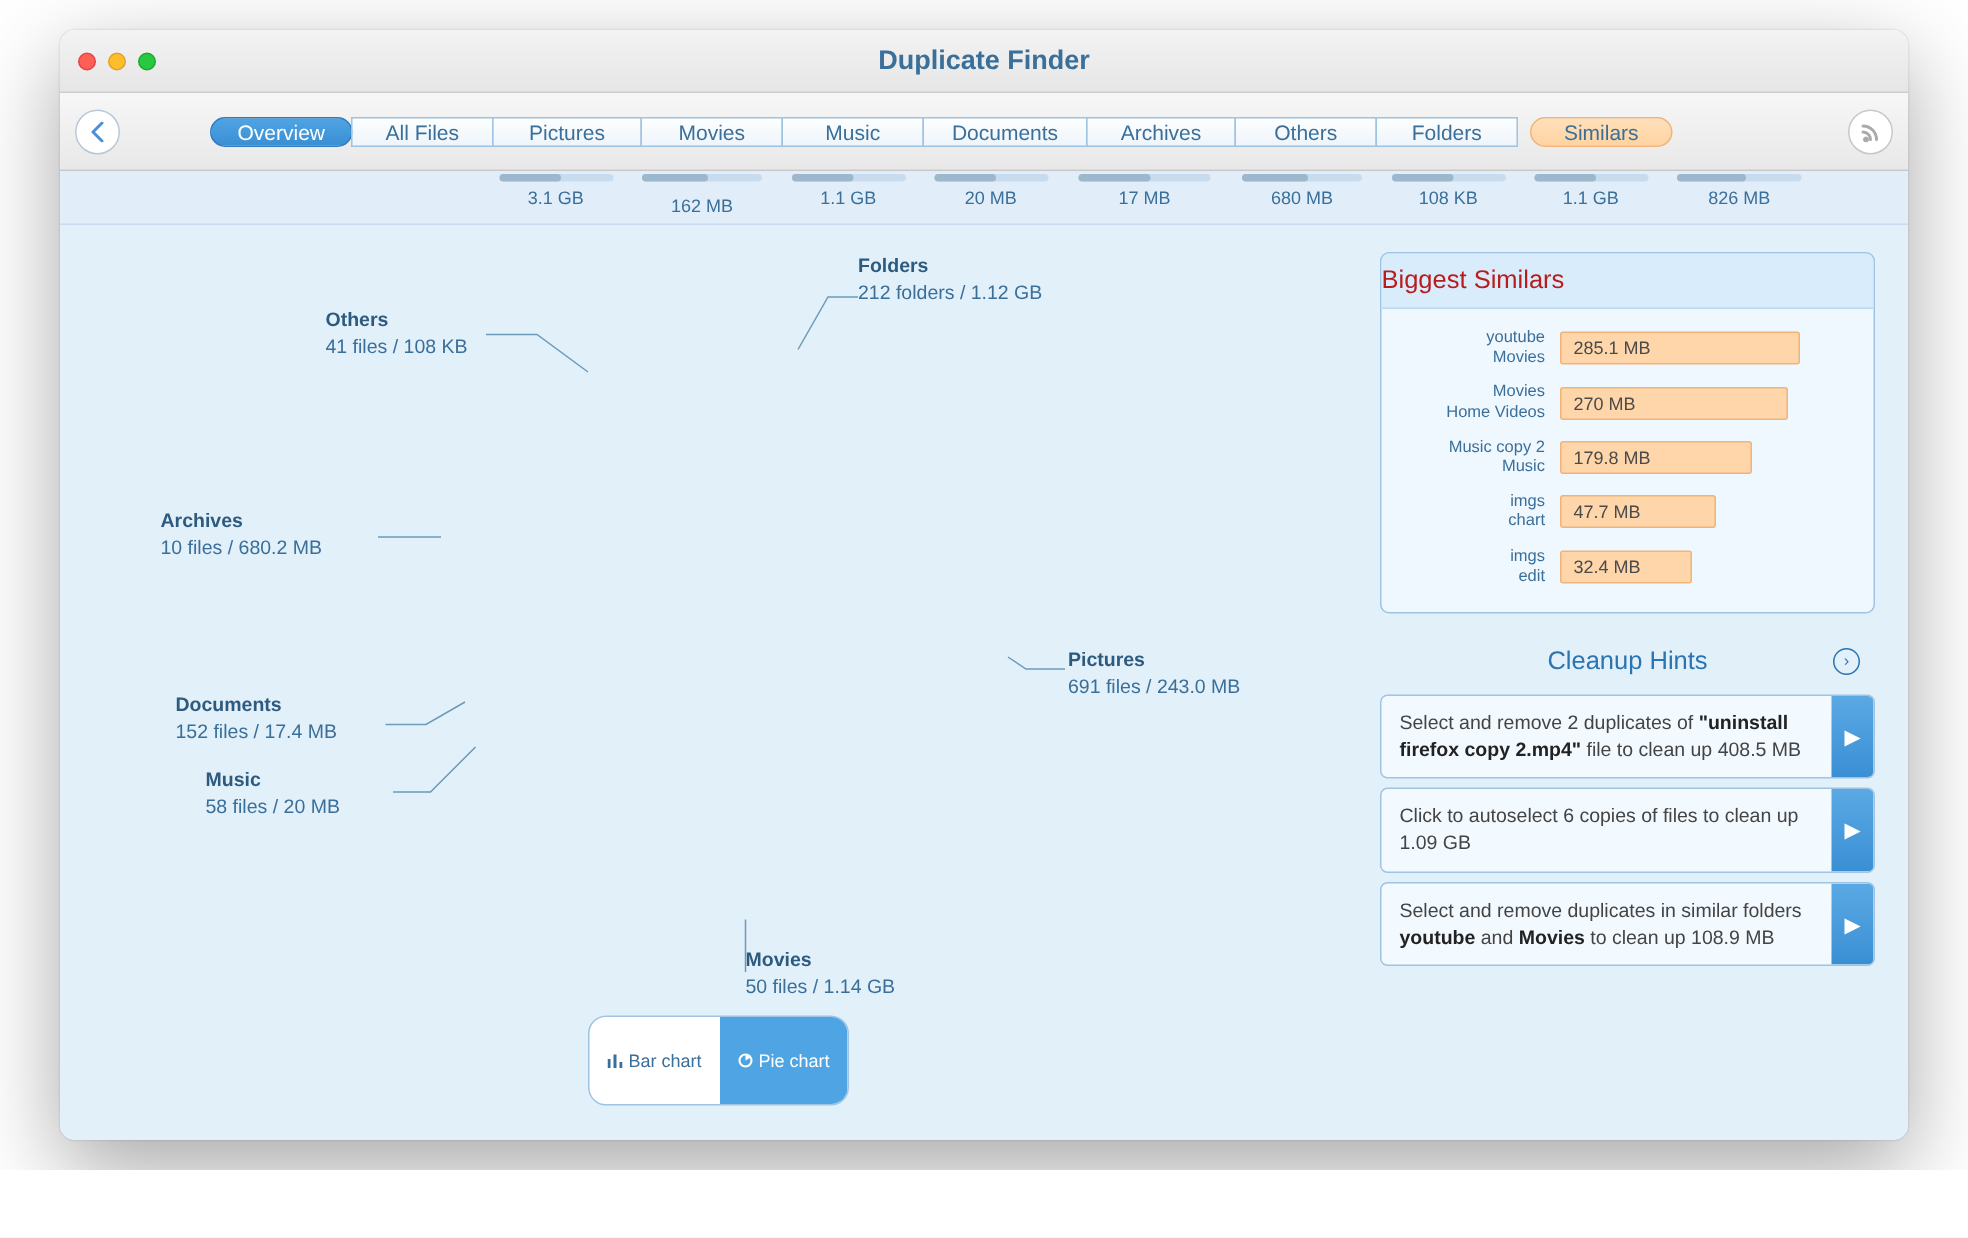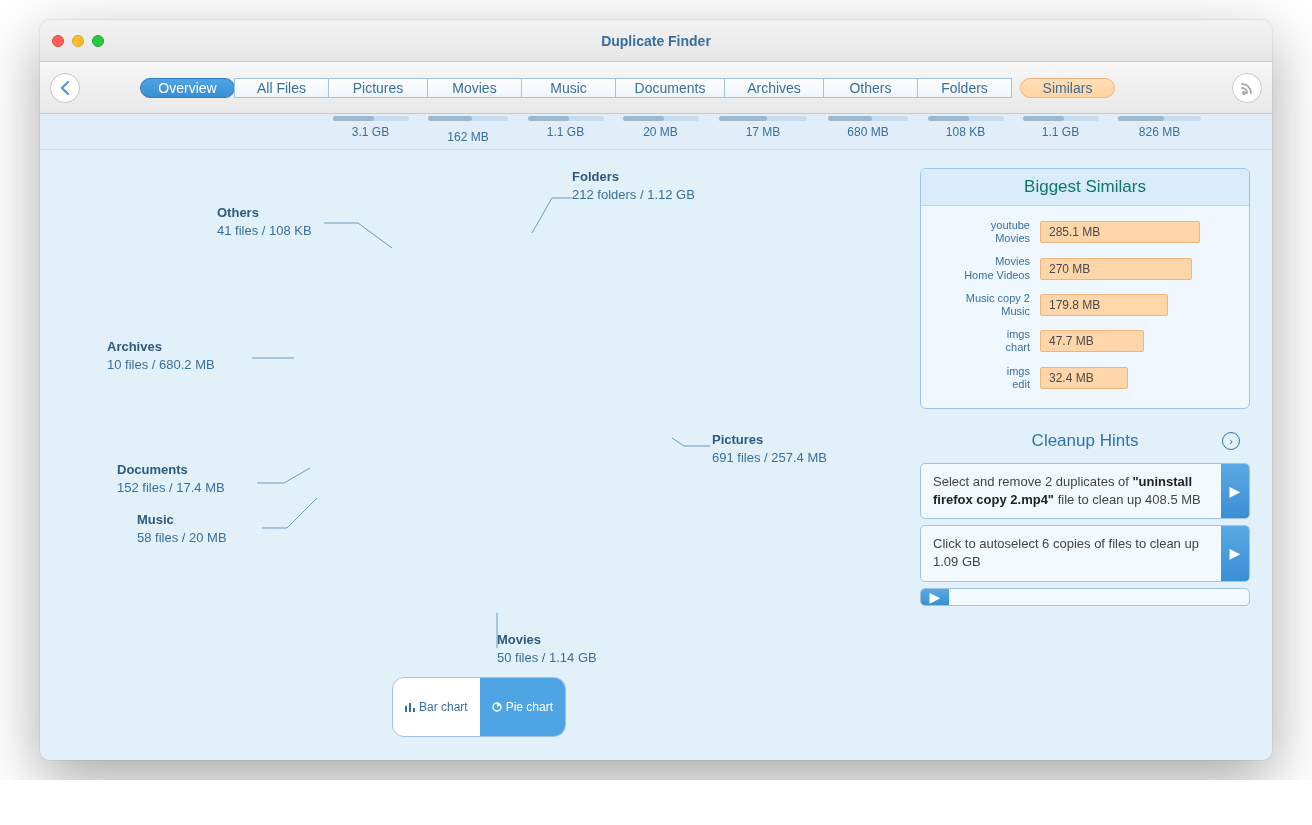--- a/index.html
+++ b/index.html
@@ -29,21 +29,21 @@
     padding: 0 12px;
     position: relative;
   }
   .traffic { display:flex; gap:8px; }
   .dot { width:12px; height:12px; border-radius:50%; }
   .dot.red{background:#ff5f57;border:1px solid #e24640;}
   .dot.yellow{background:#ffbd2e;border:1px solid #e1a124;}
   .dot.green{background:#28c840;border:1px solid #1ba92e;}
   .title {
     position:absolute; left:0; right:0; text-align:center;
-    font-size:14px; font-weight:600; color:#3a6f9a;
+    font-size:18px; font-weight:600; color:#3a6f9a;
     pointer-events:none;
   }
   .toolbar {
     height: 52px;
     background: linear-gradient(#f7f7f7,#e8e8e8);
     border-bottom:1px solid #c8c8c8;
     display:flex; align-items:center; padding:0 10px; gap:10px;
   }
   .back-btn {
     width:30px;height:30px;border-radius:50%;
@@ -124,21 +124,21 @@
   .toggle-btn{padding:22px 12px;color:#3a6f9a;cursor:pointer;display:flex;align-items:center;gap:4px;}
   .toggle-btn.active{background:#4fa4e3;color:#fff;}
   .sidebar{
     width:330px;display:flex;flex-direction:column;gap:16px;
   }
   .panel{
     border:1px solid #9fc3e3;border-radius:6px;background:#eff8ff;
     overflow:hidden;
   }
   .panel-title{
-    text-align:center;font-size:17px;color:#0f766e;padding:8px 0;
+    font-size:17px;color:#b91c1c;padding:8px 0;
     background:#d8ecfb;border-bottom:1px solid #bdd8ee;
   }
   .similar-row{
     display:flex;align-items:center;gap:10px;padding:5px 14px;
   }
   .similar-label{
     width:95px;text-align:right;font-size:11px;color:#3a6f9a;line-height:1.2;
   }
   .similar-bar{
     flex:1;height:22px;background:#ffd6aa;border:1px solid #f0b47a;border-radius:2px;
@@ -286,21 +286,21 @@
       <div class="callout" style="left:75px;top:343px;">
         <div class="cat">Music</div>
         <div class="det">58 files / 20 MB</div>
       </div>
       <div class="callout" style="left:435px;top:463px;">
         <div class="cat">Movies</div>
         <div class="det">50 files / 1.14 GB</div>
       </div>
       <div class="callout" style="left:650px;top:263px;">
         <div class="cat">Pictures</div>
-        <div class="det">691 files / 257.4 MB</div>
+        <div class="det">691 files / 243.0 MB</div>
       </div>
 
       <svg class="leader" style="left:0;top:0;width:100%;height:100%;">
         <path d="M 510 30 L 490 30 L 470 65"></path>
         <path d="M 262 55 L 296 55 L 330 80"></path>
         <path d="M 190 190 L 232 190"></path>
         <path d="M 195 315 L 222 315 L 248 300"></path>
         <path d="M 200 360 L 225 360 L 255 330"></path>
         <path d="M 435 480 L 435 445"></path>
         <path d="M 648 278 L 622 278 L 610 270"></path>
@@ -375,19 +375,20 @@
         <div id="hints-list">
             <div class="hint">
               <div class="hint-text">Select and remove 2 duplicates of <b>"uninstall firefox copy 2.mp4"</b> file to clean up 408.5 MB</div>
               <div class="hint-arrow">▶</div>
             </div>
             <div class="hint">
               <div class="hint-text">Click to autoselect 6 copies of files to clean up 1.09 GB</div>
               <div class="hint-arrow">▶</div>
             </div>
             <div class="hint">
+              <div class="hint-text">Select and remove duplicates in similar folders <b>youtube</b> and <b>Movies</b> to clean up 108.9 MB</div>
               <div class="hint-arrow">▶</div>
             </div>
           </div>
       </div>
     </div>
   </div>
 </div>
 
 </body></html>

